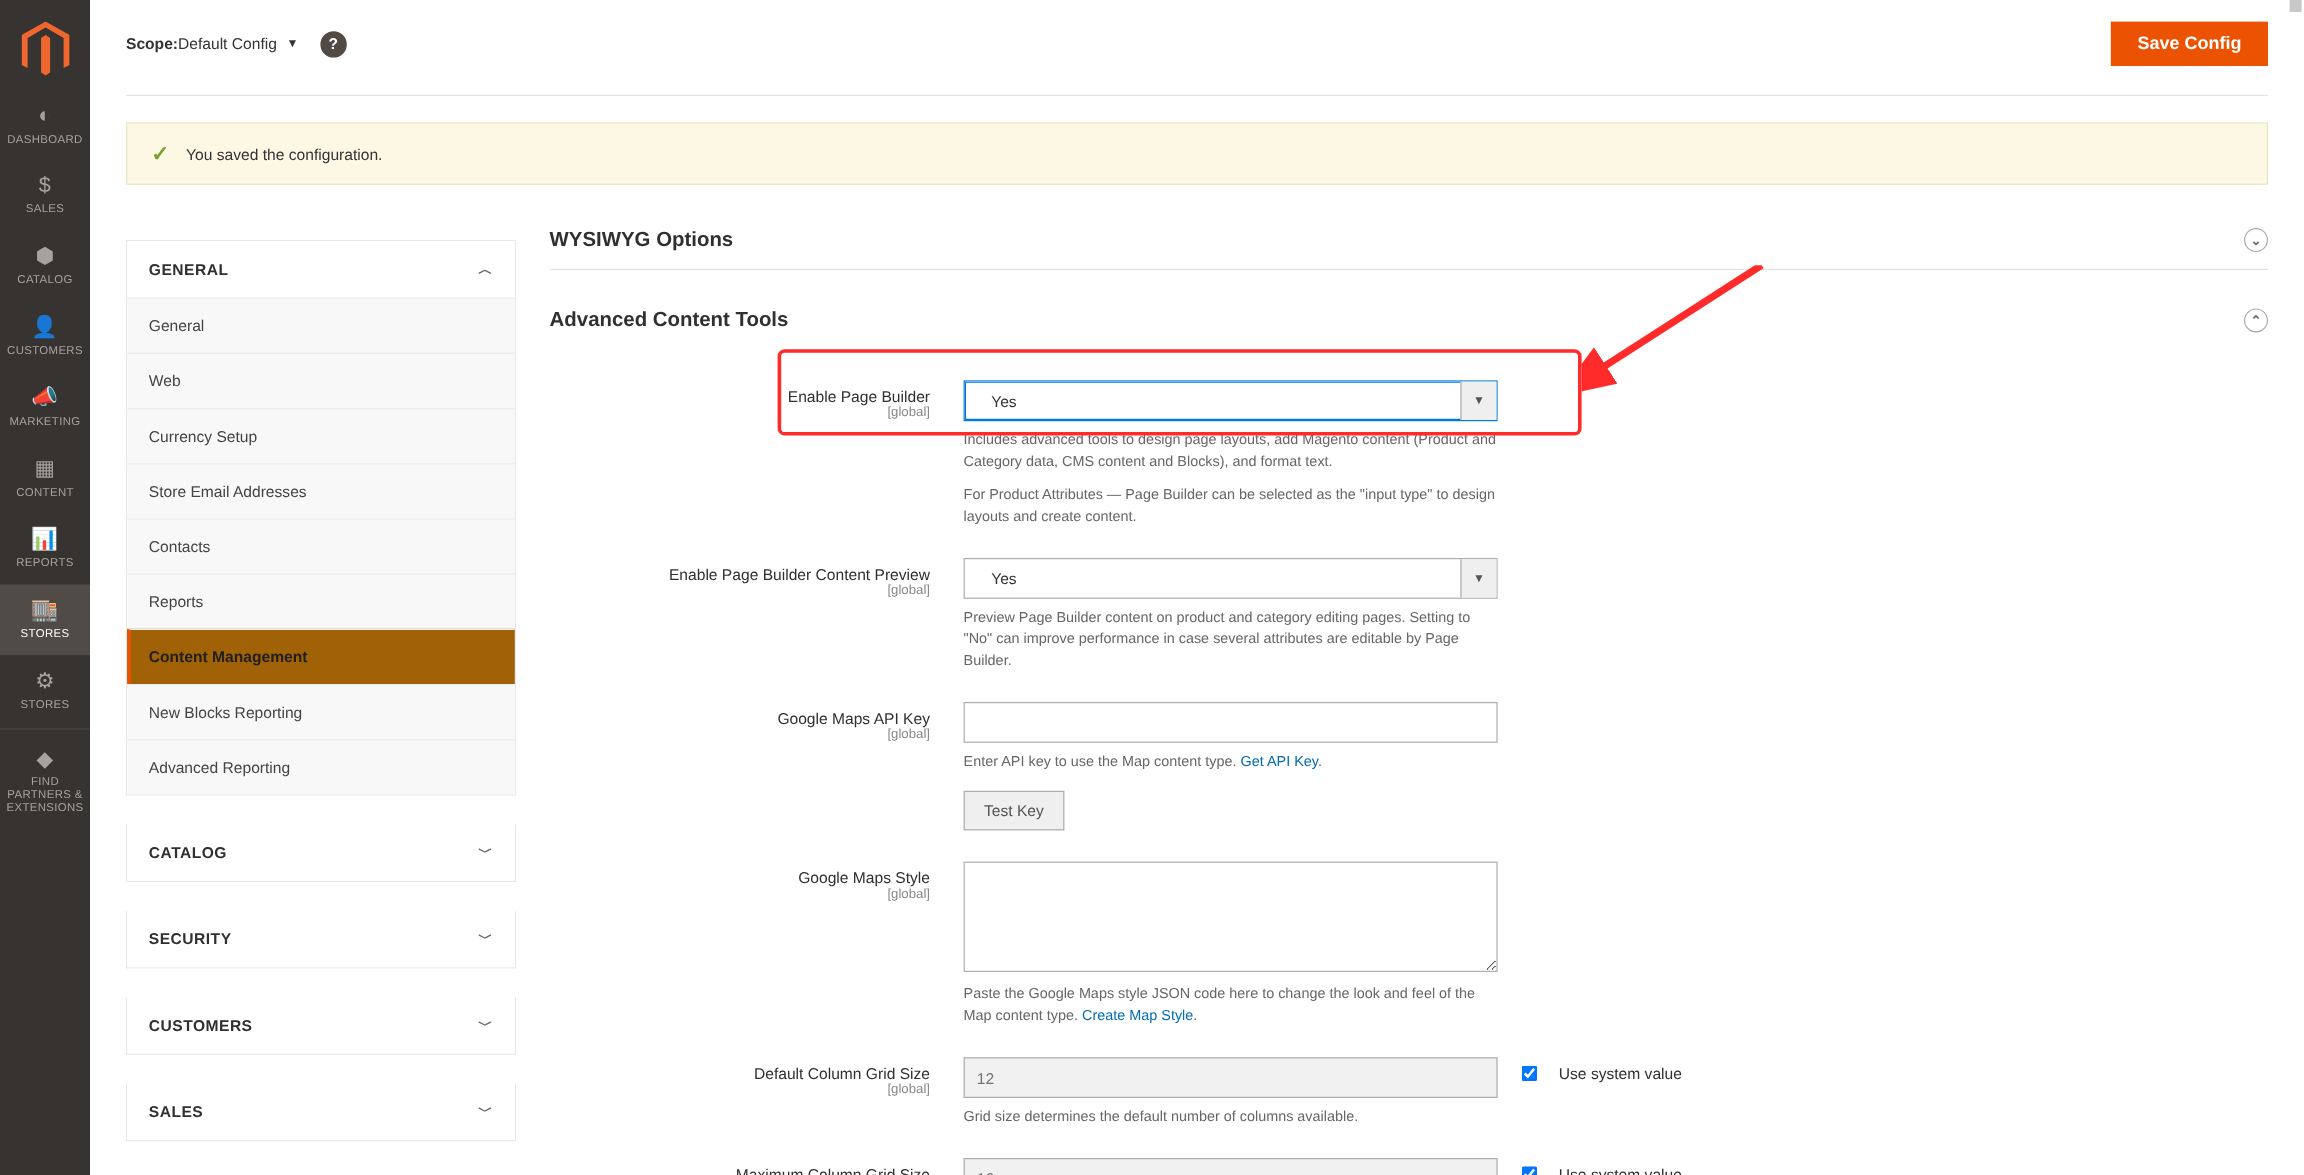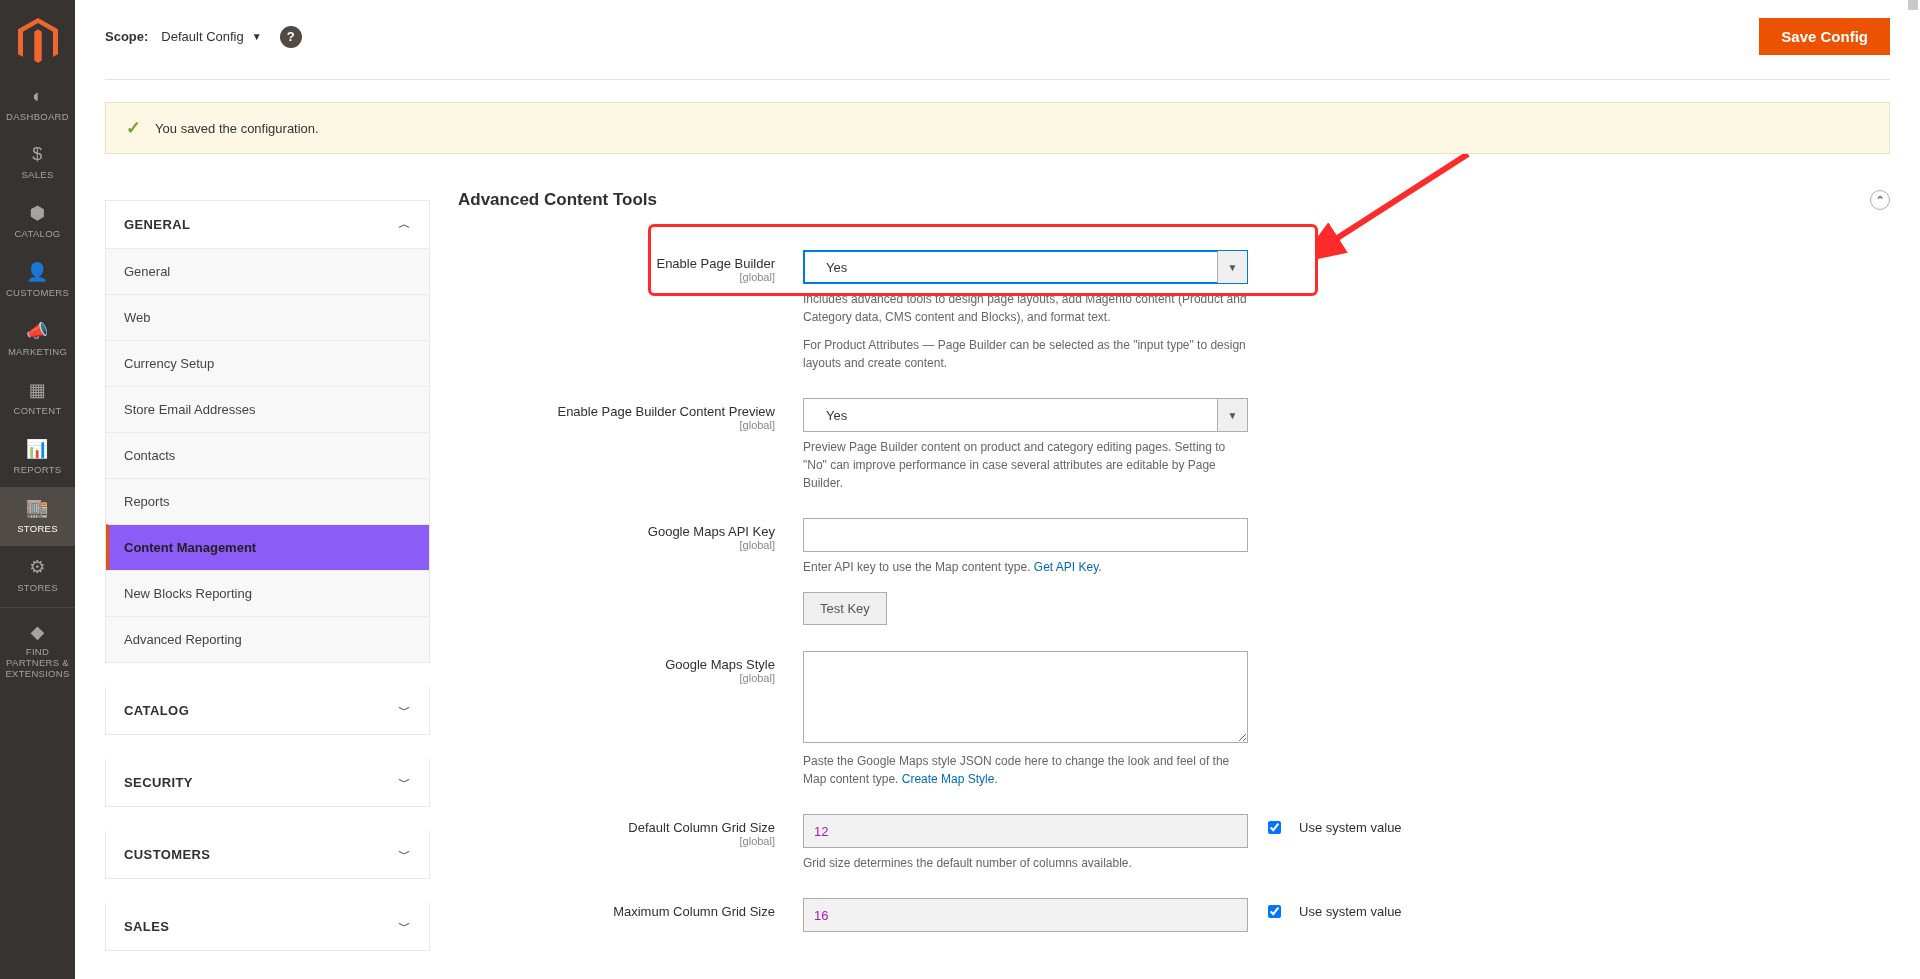--- a/index.html
+++ b/index.html
@@ -12,21 +12,21 @@
 .admin-nav .nav-item { display: flex; flex-direction: column; align-items: center; justify-content: center; width: 100%; padding: 10px 4px 12px; font-size: 9.5px; letter-spacing: 0.3px; text-align: center; cursor: pointer; color: #a7a29d; }
 .admin-nav .nav-item.active { background: #514b47; color: #fff; }
 .admin-nav .nav-item .ni-icon { font-size: 18px; margin-bottom: 4px; display: block; }
 .admin-nav .nav-item.fp { line-height: 1.15; border-top: 1px solid #4a4541; margin-top: 2px; padding-top: 14px; }
 
 
 .main { flex: 1; padding: 0 30px 40px 30px; min-width: 0; }
 
 
 .hdr { display: flex; align-items: center; padding: 18px 0 24px; border-bottom: 1px solid #e3e3e3; }
-.hdr .scope-lbl { font-weight: 600; font-size: 13px; margin-right: 13px; }
+.hdr .scope-lbl { font-weight: 600; font-size: 13px; margin-right: 0; }
 .hdr .scope-sel { font-size: 13px; color: #333; display: inline-flex; align-items: center; cursor: pointer; }
 .hdr .scope-sel .caret { margin-left: 8px; font-size: 10px; }
 .hdr .hint { width: 22px; height: 22px; border-radius: 50%; background: #514943; color: #fff; font-weight: 700; font-size: 13px; display: inline-flex; align-items: center; justify-content: center; margin-left: 18px; }
 .hdr .save-btn { margin-left: auto; background: #eb5202; color: #fff; border: none; padding: 10px 22px; font-size: 15px; font-weight: 600; cursor: pointer; }
 
 
 .msg-success { background: #fdf8e4; border: 1px solid #e9e4c9; padding: 14px 20px; margin: 22px 0; display: flex; align-items: center; color: #333; font-size: 13px; }
 .msg-success .chk { color: #79a22e; font-size: 18px; margin-right: 14px; font-weight: 700; }
 
 
@@ -34,21 +34,21 @@
 .cfg-side { width: 325px; flex-shrink: 0; }
 .cfg-body { flex: 1; min-width: 0; }
 
 
 .sg { border: 1px solid #e8e8e8; border-top: none; margin-top: 24px; }
 .sg:first-child { border-top: 1px solid #e8e8e8; }
 .sg-head { display: flex; align-items: center; justify-content: space-between; padding: 15px 18px; font-weight: 600; font-size: 13px; letter-spacing: 0.4px; color: #303030; cursor: pointer; background: #fff; }
 .sg-head .chev { font-size: 12px; color: #666; }
 .sg-items { background: #f8f8f8; }
 .sg-item { padding: 15px 18px; font-size: 13px; color: #444; cursor: pointer; border-top: 1px solid #ececec; }
-.sg-item.active { background: #8b5cf6; font-weight: 600; color: #1f1f1f; border-left: 3px solid #eb5202; padding-left: 15px; }
+.sg-item.active { background: #a16207; font-weight: 600; color: #1f1f1f; border-left: 3px solid #eb5202; padding-left: 15px; }
 
 
 .section-head { display: flex; align-items: center; justify-content: space-between; padding: 14px 0; border-bottom: 1px solid #e3e3e3; font-size: 17px; font-weight: 600; color: #303030; cursor: pointer; }
 .section-head .sh-toggle { width: 20px; height: 20px; border: 1px solid #adadad; border-radius: 50%; display: inline-flex; align-items: center; justify-content: center; font-size: 11px; color: #666; }
 .section-head + .section-head { margin-top: 18px; }
 
 .section-body { padding: 18px 0 0; position: relative; }
 
 
 .highlight-box { position: absolute; border: 3px solid #ff2a2a; border-radius: 6px; pointer-events: none; }
@@ -63,21 +63,21 @@
 .fnote { font-size: 12px; color: #666; margin-top: 6px; line-height: 1.5; }
 .fnote + .fnote { margin-top: 10px; }
 .fnote a { color: #006bb4; text-decoration: none; }
 
 .sel { width: 100%; display: flex; align-items: stretch; border: 1px solid #adadad; background: #fff; height: 34px; }
 .sel.focused { border-color: #007bdb; box-shadow: 0 0 0 1px #007bdb inset; }
 .sel .sel-val { flex: 1; padding: 0 22px; display: flex; align-items: center; font-size: 13px; }
 .sel .sel-btn { width: 30px; border-left: 1px solid #adadad; background: #efefef; display: flex; align-items: center; justify-content: center; font-size: 10px; color: #555; cursor: pointer; }
 
 .tinput { width: 100%; height: 34px; border: 1px solid #adadad; padding: 0 10px; font-size: 13px; }
-.tinput[disabled] { background: #f1f1f1; color: #a21caf; }
+.tinput[disabled] { background: #f1f1f1; color: #737373; }
 .tarea { width: 100%; height: 92px; border: 1px solid #adadad; padding: 8px 10px; font-size: 13px; resize: both; }
 
 .btn-sec { background: #efefef; border: 1px solid #adadad; padding: 8px 16px; font-size: 13px; color: #555; cursor: pointer; }
 
 .scroll-ind { position: fixed; right: 2px; top: 0; width: 10px; height: 10px; background: #c9c9c9; }
 </style>
 </head>
 <body>
 
 <div class="app">
@@ -193,20 +193,24 @@
           <div class="sg-head">
             <span>SALES</span>
             <span class="chev">﹀</span>
           </div>
         </div>
 
       </aside>
 
       <section class="cfg-body">
 
+        <div class="section-head">
+          <span>WYSIWYG Options</span>
+          <span class="sh-toggle">⌄</span>
+        </div>
 
         <div class="section-head" style="border-bottom:none;">
           <span>Advanced Content Tools</span>
           <span class="sh-toggle">⌃</span>
         </div>
 
         <div class="section-body">
 
           <div class="highlight-box" style="left:190px; top:0px; width:670px; height:72px;"></div>
           <svg class="arrow-annot" style="left:860px; top:-70px;" width="160" height="110">

